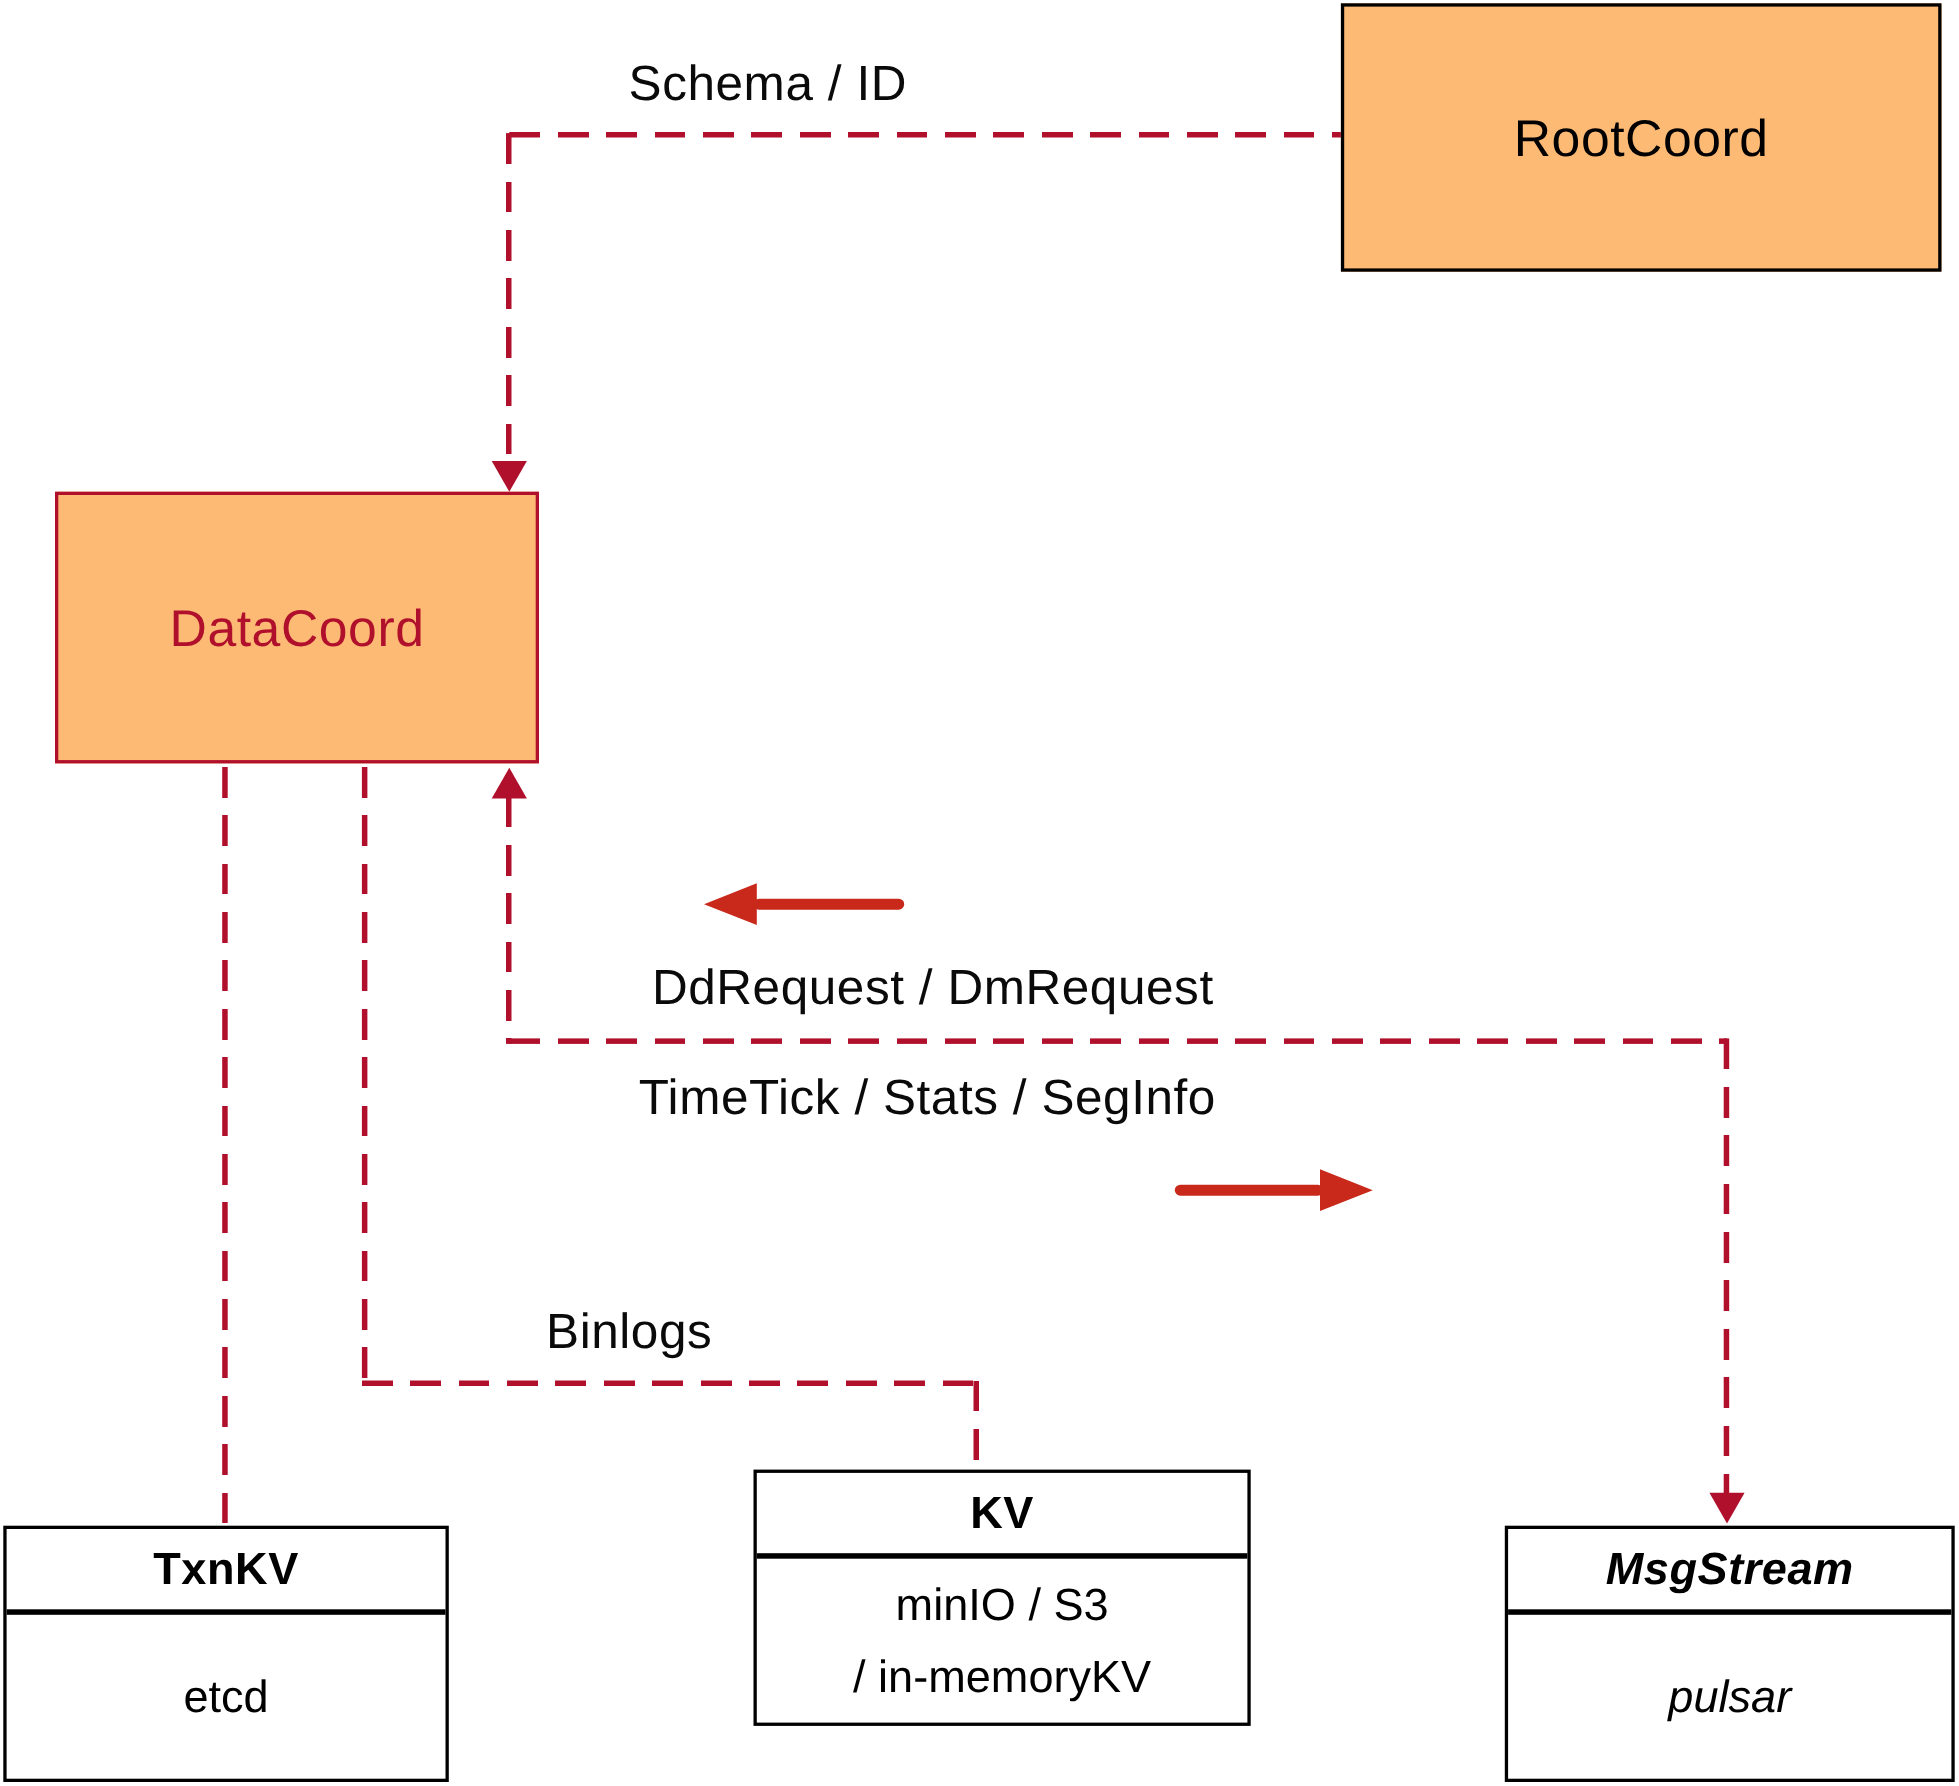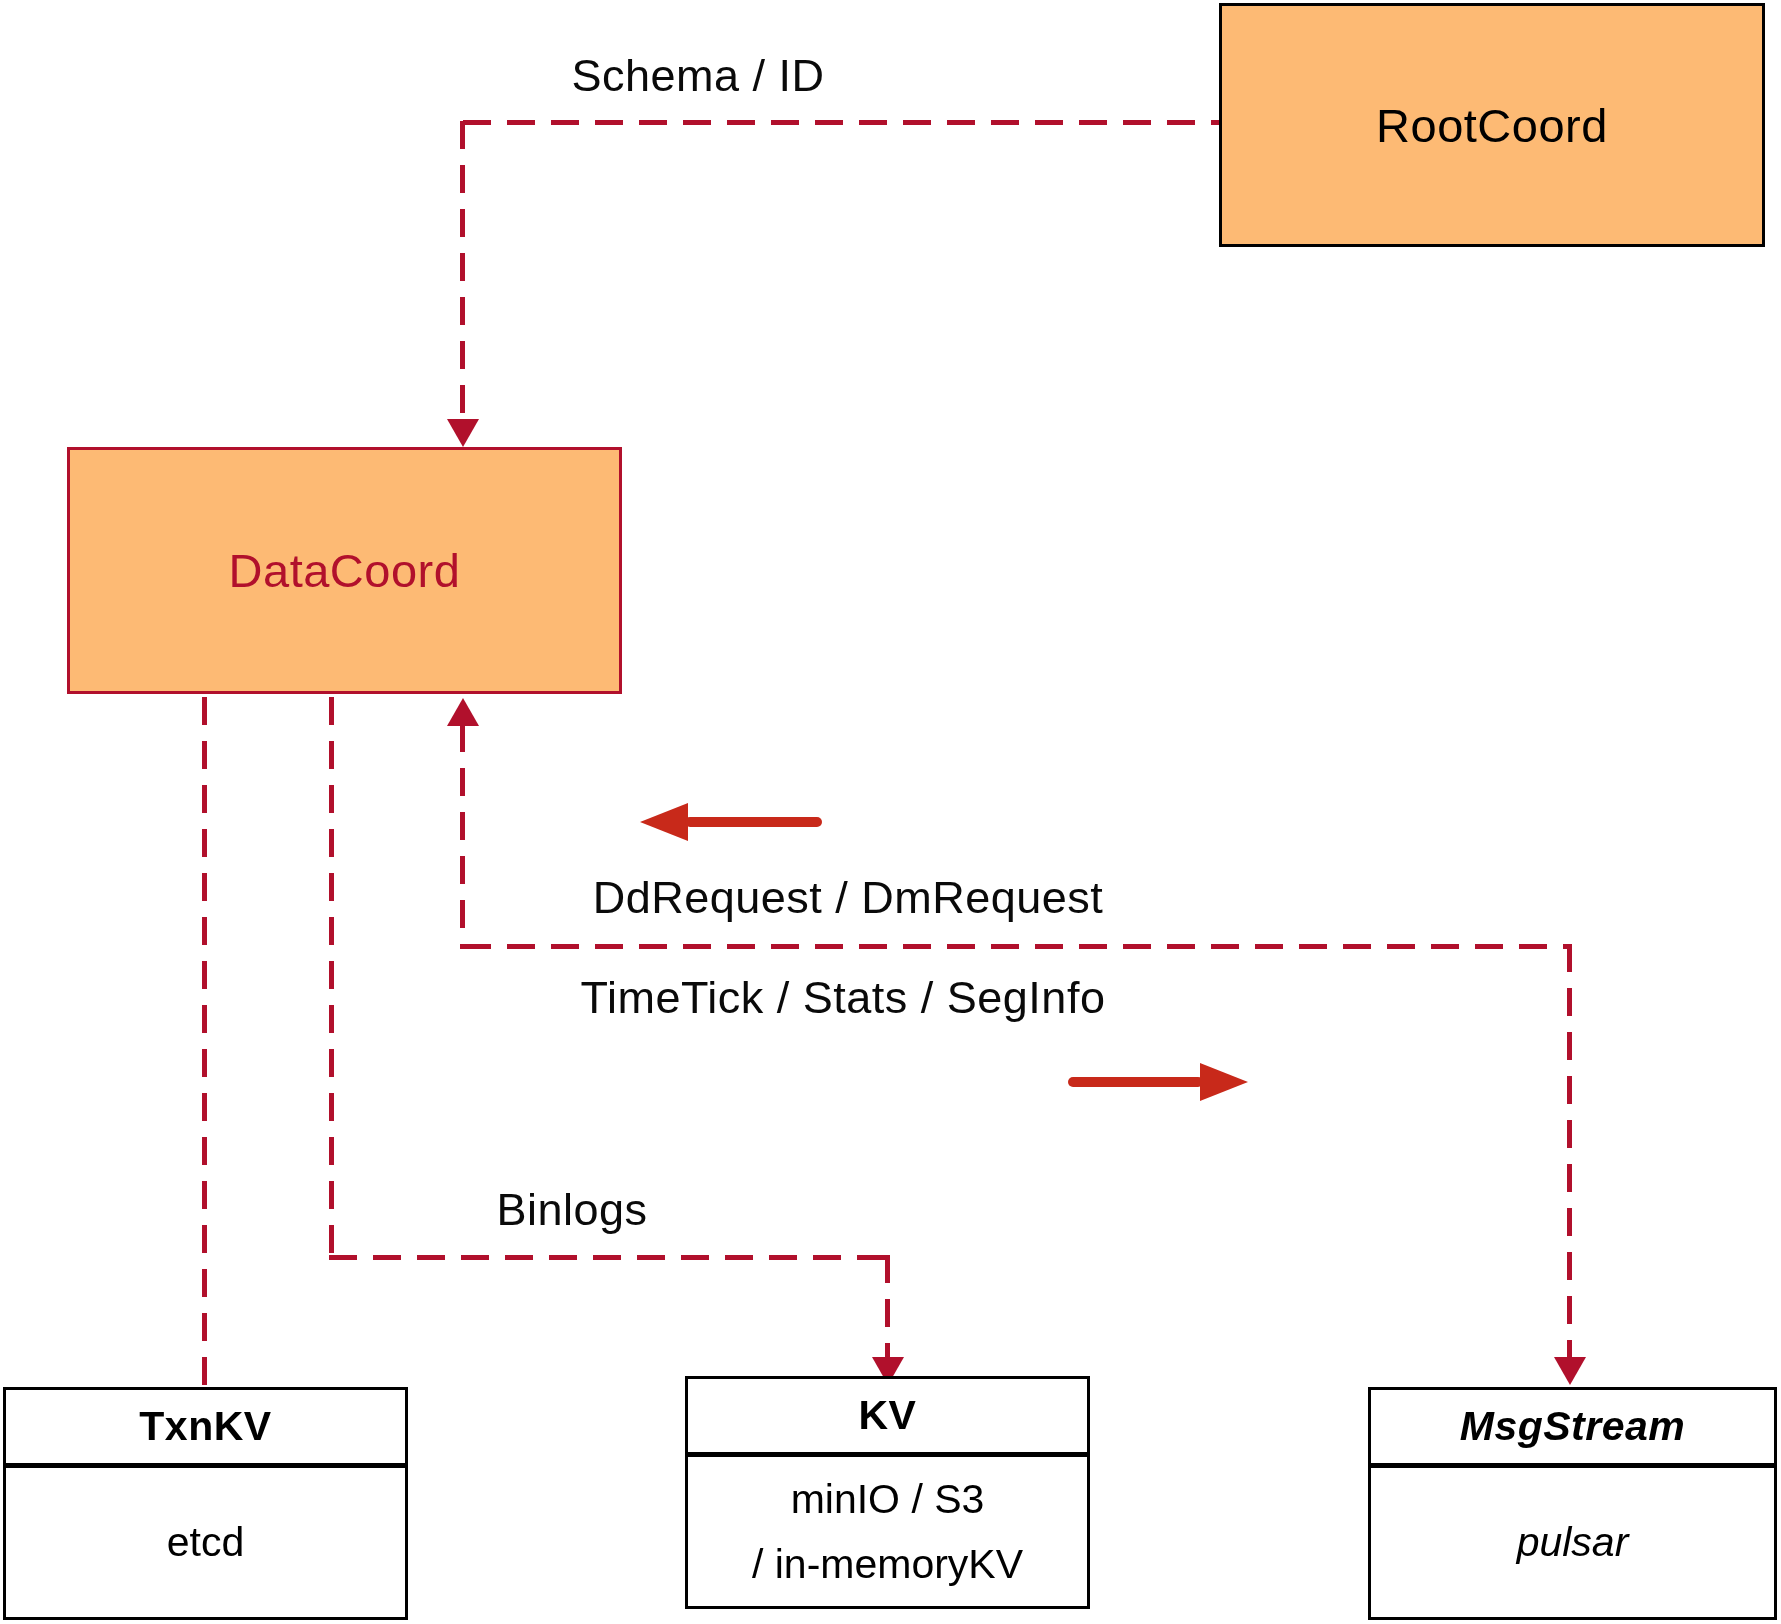--- a/index.html
+++ b/index.html
@@ -83,32 +83,32 @@
   <div class="dv" style="left:329px;top:697px;height:561px;"></div>
   <div class="dh" style="left:329px;top:1255px;width:561px;"></div>
   <div class="dv" style="left:885px;top:1255px;height:104px;"></div>
   <div class="ah down" style="left:872px;top:1357px;"></div>
   <div class="elabel" style="left:572px;top:1184px;">Binlogs</div>
 
   <div class="node black" style="left:1219px;top:3px;width:546px;height:244px;">
     <span>RootCoord</span>
   </div>
 
-  <div class="node red" style="left:67px;top:447px;width:555px;height:247px;">
+  <div class="node red" style="left:50px;top:447px;width:440px;height:247px;">
     <span>DataCoord</span>
   </div>
 
   <div class="tnode" style="left:3px;top:1387px;width:405px;height:233px;">
     <div class="tnode-header">TxnKV</div>
     <div class="tnode-body">
       <span>etcd</span>
     </div>
   </div>
 
-  <div class="tnode" style="left:685px;top:1376px;width:405px;height:233px;">
+  <div class="tnode" style="left:685px;top:1336px;width:452px;height:233px;">
     <div class="tnode-header">KV</div>
     <div class="tnode-body">
       <span>minIO / S3</span>
       <span>/ in-memoryKV</span>
     </div>
   </div>
 
   <div class="tnode" style="left:1368px;top:1387px;width:409px;height:233px;font-style:italic;">
     <div class="tnode-header">MsgStream</div>
     <div class="tnode-body">

